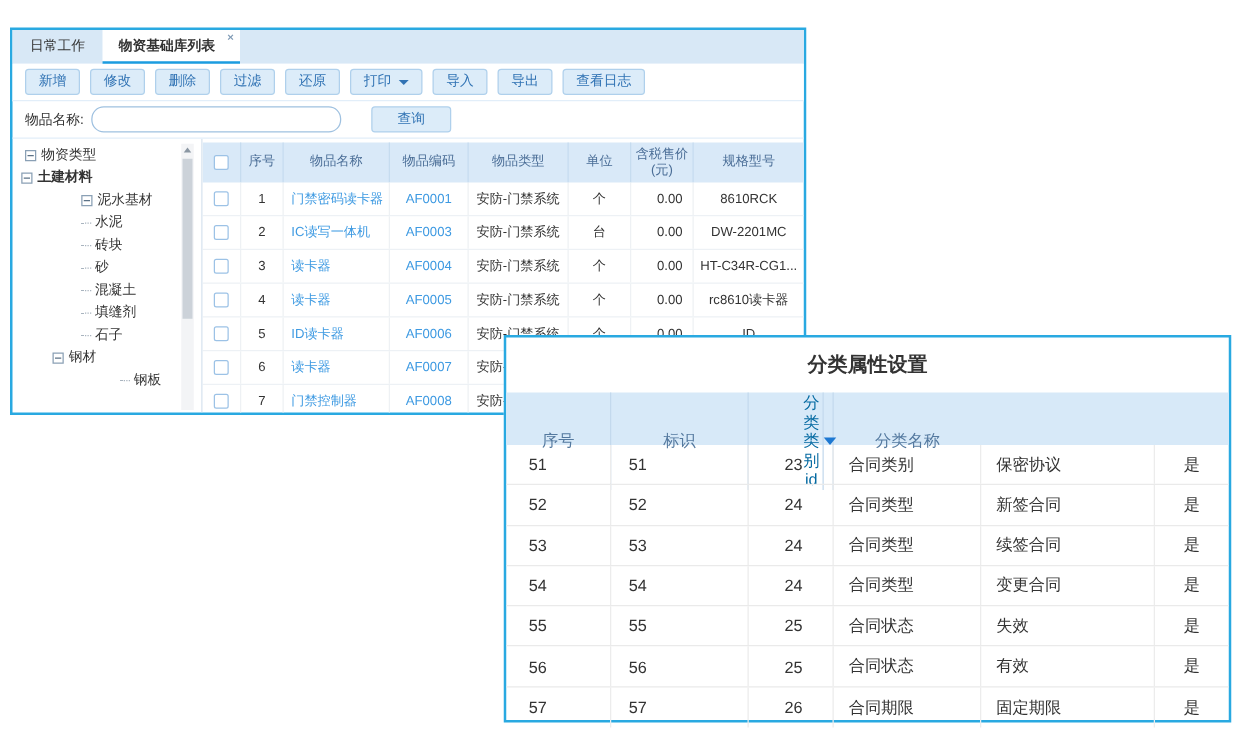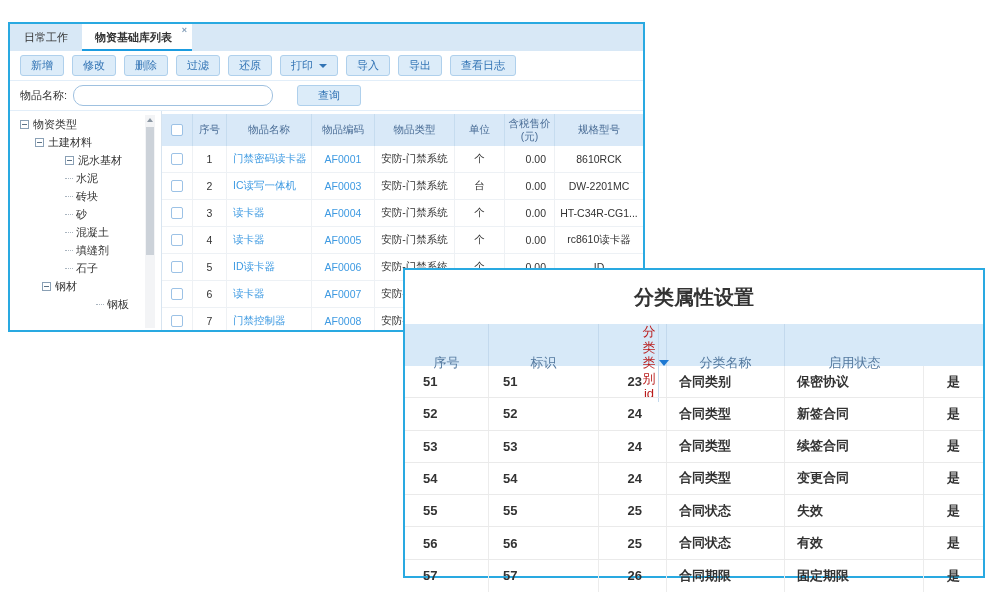--- a/index.html
+++ b/index.html
@@ -72,36 +72,36 @@
   .bt-row .bt-cell:last-child { border-right:none; }
   .bt-cell.c-name { justify-content:flex-start; padding-left:6px; }
   .bt-cell.c-price { justify-content:flex-end; padding-right:8px; }
   .bt-link { color:#3e9ae2; }
   .checkbox { width:12px; height:12px; border:1px solid #9cc2e6; border-radius:2px;
               background:#fff; flex:none; }
 
   
   .fg-window { position:absolute; left:403px; top:268px; width:582px; height:310px;
                border:2px solid #29a9e1; background:#fff; z-index:5; }
-  .fg-title { height:54px; display:flex; align-items:center; justify-content:center;
-              font-size:20px; font-weight:bold; color:#333; }
+  .fg-title { height:44px; display:flex; align-items:center; justify-content:center;
+              font-size:16px; font-weight:bold; color:#333; }
   .fg-grid-row { display:grid; grid-template-columns:84px 110px 68px 118px 139px 1fr; }
   .fg-header { background:#d7e9f8; height:42px; }
   .fg-header .fg-cell { color:#54799f; font-size:13px; display:flex; align-items:center;
         justify-content:center; text-align:center; border-right:1px solid #c3d9ed;
         line-height:1.2; }
   .fg-header .fg-cell:last-child { border-right:none; }
   .fg-cell.c-catid-h { padding:0; }
-  .catid-text { flex:1; color:#b91c1c; padding:0 2px;margin-left:44px; }
+  .catid-text { flex:1; color:#0369a1; padding:0 2px;margin-left:44px; }
   .catid-arrow-box { width:16px; align-self:stretch; border-left:1px solid #c3d9ed;
         display:flex; align-items:center; justify-content:center; }
   .sort-arrow { border-left:5px solid transparent; border-right:5px solid transparent;
         border-top:6px solid #1d78d2; }
   .fg-body { display:grid; grid-template-rows:repeat(7,1fr); height:226px; }
-  .fg-row { border-bottom:1px solid #eaeaea;font-weight:bold; }
+  .fg-row { border-bottom:1px solid #eaeaea; }
   .fg-row:last-child { border-bottom:none; }
   .fg-row .fg-cell { font-size:13px; color:#333; display:flex; align-items:center;
         border-right:1px solid #ececec; overflow:hidden; white-space:nowrap; }
   .fg-row .fg-cell:last-child { border-right:none; }
   .fg-cell.c-seq { padding-left:18px; }
   .fg-cell.c-id { padding-left:14px; }
   .fg-cell.c-catid { justify-content:flex-end; padding-right:24px; }
   .fg-cell.c-cat, .fg-cell.c-cname { padding-left:12px; }
   .fg-cell.c-enabled { justify-content:center; }
 </style>
@@ -139,21 +139,21 @@
 
   <div class="content">
 
     <div class="tree">
 
       <div class="tree-item t-branch" style="padding-left: 10px;">
           <span class="tree-glyph"></span>
 
           <span>物资类型</span>
         </div>
-        <div class="tree-item t-branch" style="padding-left: 25px;">
+        <div class="tree-item t-branch" style="padding-left: 7px; font-weight: bold;">
           <span class="tree-glyph"></span>
 
           <span>土建材料</span>
         </div>
         <div class="tree-item t-branch" style="padding-left: 55px;">
           <span class="tree-glyph"></span>
 
           <span>泥水基材</span>
         </div>
         <div class="tree-item t-leaf" style="padding-left: 55px;">
@@ -313,21 +313,20 @@
   <div class="fg-grid-row fg-header">
     <div class="fg-cell">序号</div>
     <div class="fg-cell">标识</div>
     <div class="fg-cell c-catid-h">
       <span class="catid-text">分类类别id</span>
       <span class="catid-arrow-box">
         <span class="sort-arrow"></span>
       </span>
     </div>
     <div class="fg-cell">分类名称</div>
-    <div class="fg-cell">启用状态</div>
   </div>
 
   <div class="fg-body">
 
   <div class="fg-grid-row fg-row">
         <div class="fg-cell c-seq">51</div>
         <div class="fg-cell c-id">51</div>
         <div class="fg-cell c-catid">23</div>
         <div class="fg-cell c-cat">合同类别</div>
         <div class="fg-cell c-cname">保密协议</div>

